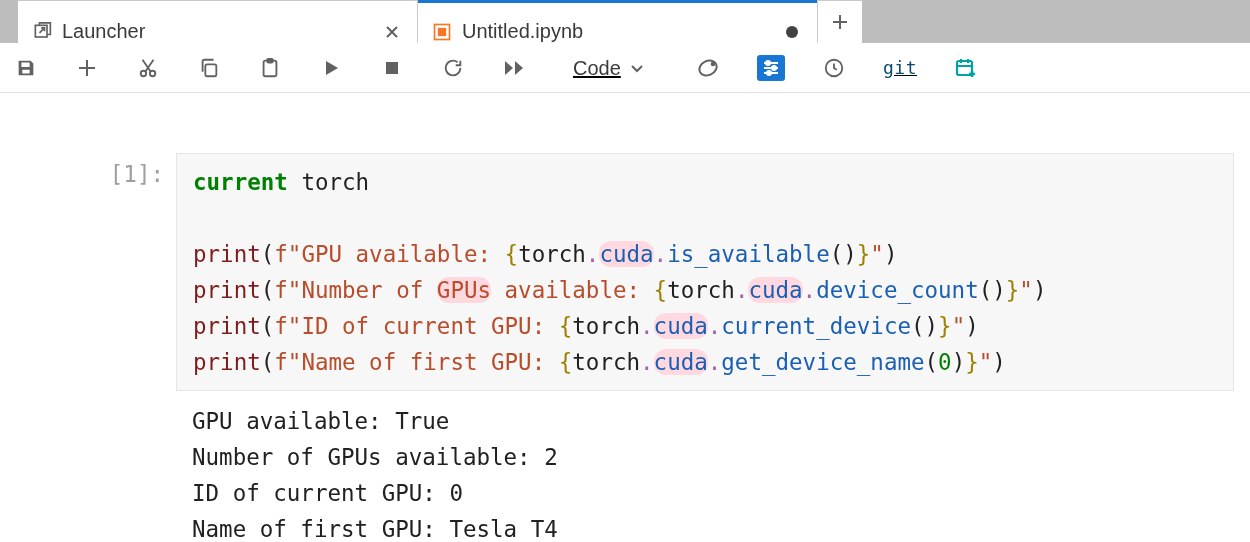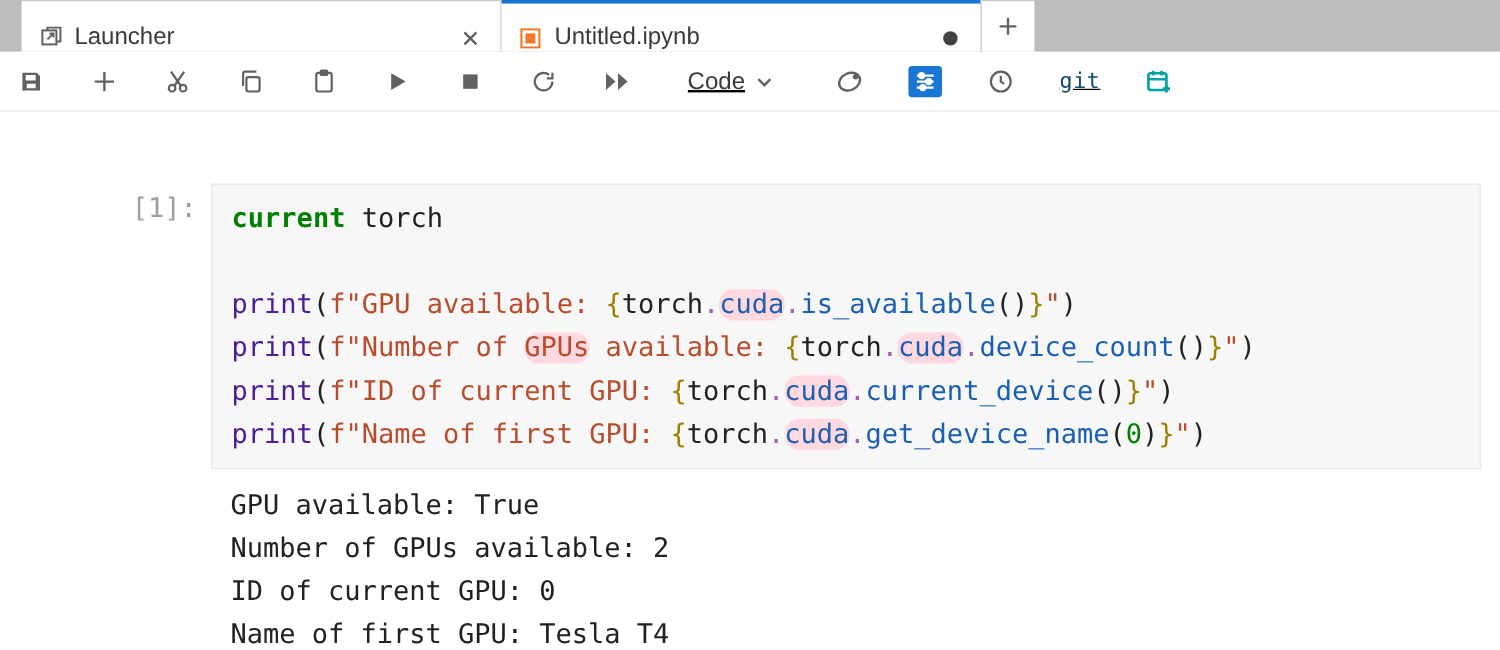--- a/index.html
+++ b/index.html
@@ -128,21 +128,21 @@
     padding: 12px 16px 0 16px;
     font-family: ui-monospace, SFMono-Regular, Menlo, monospace;
     font-size: 22.5px;
     line-height: 1.6;
     white-space: pre;
     color:#212121;
   }
   
   .kw { color:#008000; font-weight:bold; }
   .imp { color:#212121; }
-  .fn { color:#4c1d95; }
+  .fn { color:#7f1d1d; }
   .str { color:#b84c2b; }
   .num { color:#008000; }
   .op { color:#a860a8; }
   .br { color:#212121; }
   .interp { color:#9e8000; } 
   .obj { color:#212121; }
   .attr { color:#1a5fb4; }
   .hl { background:#ffd8e0;border-radius:12px; } 
   svg { display:block; }
 </style>

